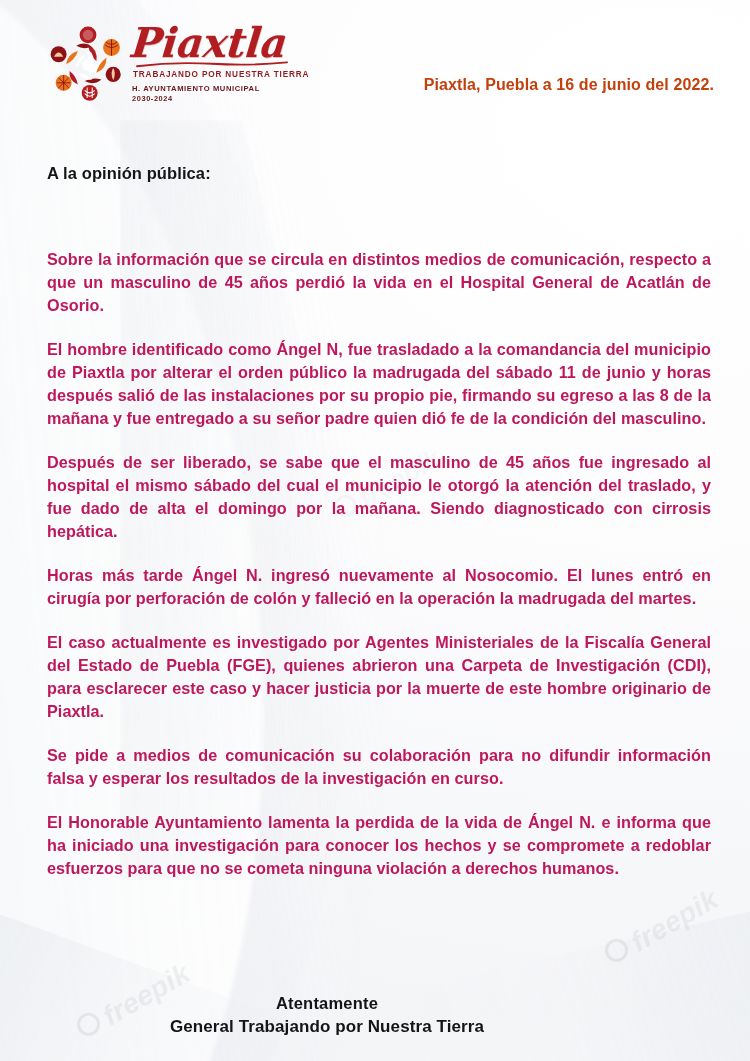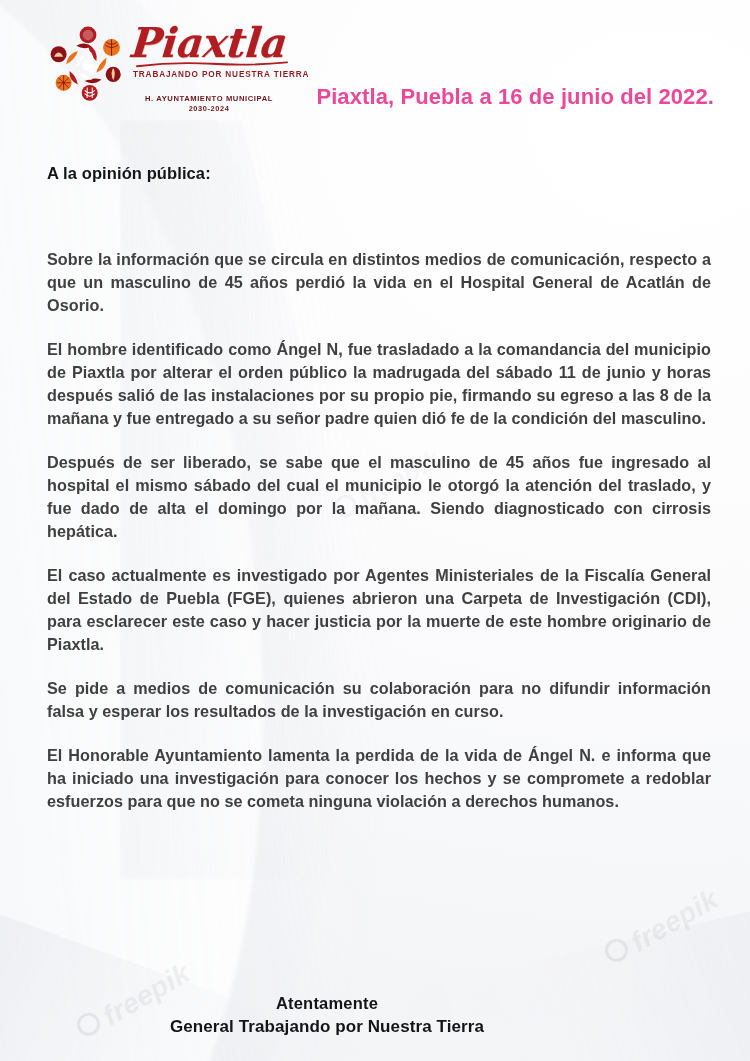--- a/index.html
+++ b/index.html
@@ -166,22 +166,21 @@
   .wordmark-tagline {
     font-size: 8.2px;
     font-weight: 700;
     color: #8f1b1f;
     letter-spacing: 0.85px;
     margin: 2px 0 0 1px;
     white-space: nowrap;
     text-align: center;
   }
   .wordmark-sub {
-    margin-top: 15px;
-    text-align: center;
+    margin-top: 5px;
     width: 154px;
   }
   .wordmark-gov {
     font-size: 7.6px;
     font-weight: 700;
     color: #6a1518;
     letter-spacing: 0.6px;
     white-space: nowrap;
     margin: 0;
   }
@@ -189,24 +188,24 @@
     font-size: 7.4px;
     font-weight: 700;
     color: #6a1518;
     letter-spacing: 0.6px;
     margin: 1px 0 0 0;
   }
 
   .dateline {
     position: absolute;
     right: 36px;
-    top: 84px;
-    font-size: 22px;
-    font-weight: 700;
-    color: #ec4899;
+    top: 76px;
+    font-size: 16px;
+    font-weight: 700;
+    color: #c2410c;
     white-space: nowrap;
     letter-spacing: 0.1px;
   }
 
   
   .salutation {
     position: absolute;
     left: 47px;
     top: 164px;
     font-size: 16.5px;
@@ -218,21 +217,21 @@
   .body-block {
     position: absolute;
     left: 47px;
     top: 248px;
     width: 664px;
   }
   .para {
     font-size: 16.2px;
     line-height: 1.42;
     font-weight: 700;
-    color: #404040;
+    color: #be185d;
     text-align: justify;
     text-justify: inter-word;
     margin: 0 0 21px 0;
     letter-spacing: 0.05px;
     hyphens: none;
   }
   .para:last-child { margin-bottom: 1px; }
 
   
   .closing {
@@ -346,20 +345,21 @@
 
       <div class="dateline">Piaxtla, Puebla a 16 de junio del 2022.</div>
     </div>
 
     <div class="salutation">A la opinión pública:</div>
 
     <div class="body-block">
       <p class="para">Sobre la información que se circula en distintos medios de comunicación, respecto a que un masculino de 45 años perdió la vida en el Hospital General de Acatlán de Osorio.</p>
       <p class="para">El hombre identificado como Ángel N, fue trasladado a la comandancia del municipio de Piaxtla por alterar el orden público la madrugada del sábado 11 de junio y horas después salió de las instalaciones por su propio pie, firmando su egreso a las 8 de la mañana y fue entregado a su señor padre quien dió fe de la condición del masculino.</p>
       <p class="para">Después de ser liberado, se sabe que el masculino de 45 años fue ingresado al hospital el mismo sábado del cual el municipio le otorgó la atención del traslado, y fue dado de alta el domingo por la mañana. Siendo diagnosticado con cirrosis hepática.</p>
+      <p class="para">Horas más tarde Ángel N. ingresó nuevamente al Nosocomio. El lunes entró en cirugía por perforación de colón y falleció en la operación la madrugada del martes.</p>
       <p class="para">El caso actualmente es investigado por Agentes Ministeriales de la Fiscalía General del Estado de Puebla (FGE), quienes abrieron una Carpeta de Investigación (CDI), para esclarecer este caso y hacer justicia por la muerte de este hombre originario de Piaxtla.</p>
       <p class="para">Se pide a medios de comunicación su colaboración para no difundir información falsa y esperar los resultados de la investigación en curso.</p>
       <p class="para">El Honorable Ayuntamiento lamenta la perdida de la vida de Ángel N. e informa que ha iniciado una investigación para conocer los hechos y se compromete a redoblar esfuerzos para que no se cometa ninguna violación a derechos humanos.</p>
     </div>
 
     <div class="closing">
       <p class="closing-line1">Atentamente</p>
       <p class="closing-line2">General Trabajando por Nuestra Tierra</p>
     </div>
 

